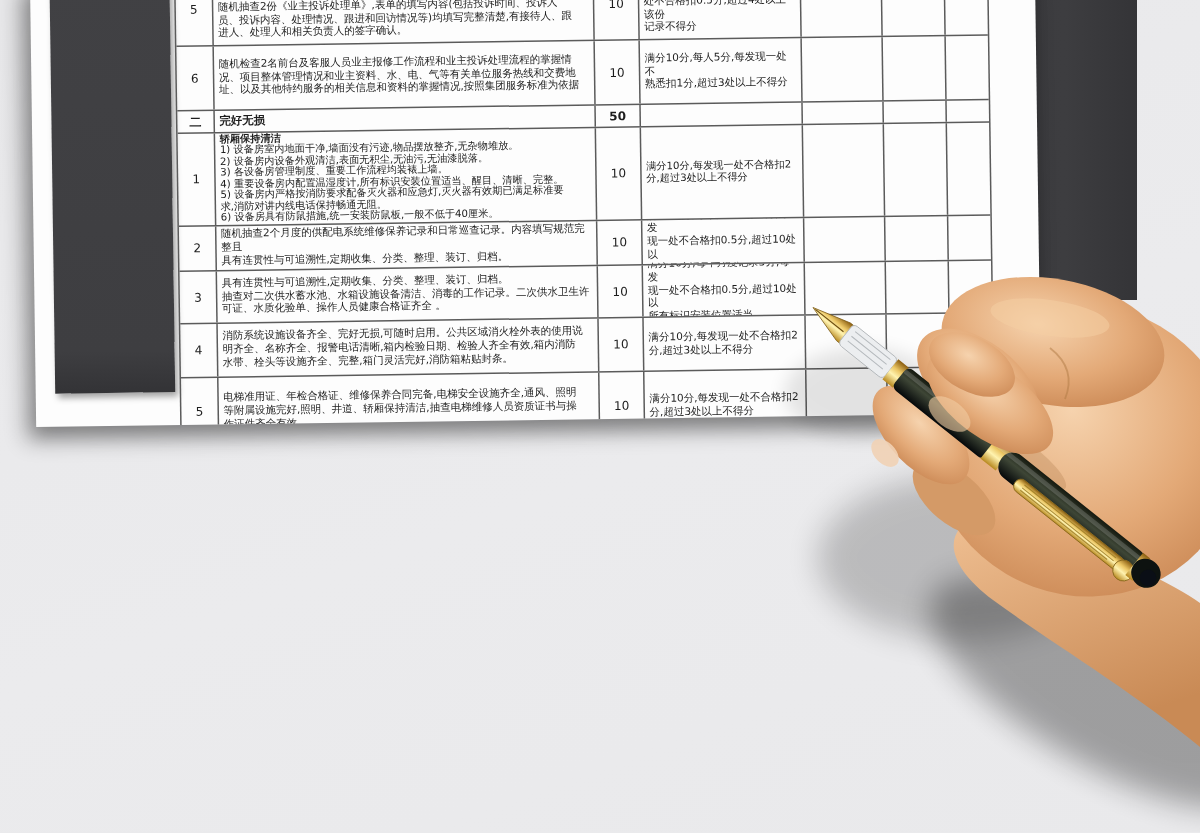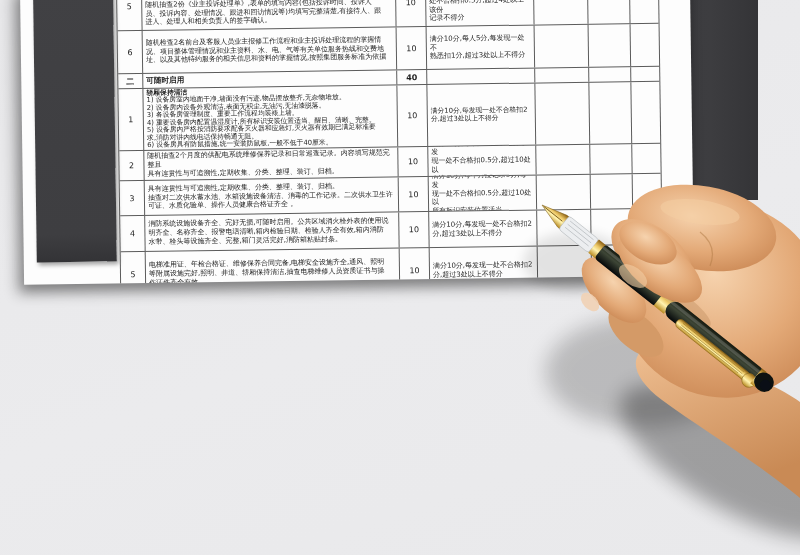--- a/index.html
+++ b/index.html
@@ -78,23 +78,23 @@
             <div class="txt">满分10分,每人5分,每发现一处不
 熟悉扣1分,超过3处以上不得分</div>
           </div>
           <div class="c c5"></div>
           <div class="c c6"></div>
           <div class="c c7"></div>
         </div>
         <div class="trow sect" style="height: 15px;">
           <div class="c c1">二</div>
           <div class="c c2">
-            <div class="txt">可随时启用</div>
-          </div>
-          <div class="c c3">40</div>
+            <div class="txt">完好无损</div>
+          </div>
+          <div class="c c3">50</div>
           <div class="c c4">
             <div class="txt"></div>
           </div>
           <div class="c c5"></div>
           <div class="c c6"></div>
           <div class="c c7"></div>
         </div>
         <div class="trow dense" style="height: 62px;">
           <div class="c c1">1</div>
           <div class="c c2">

